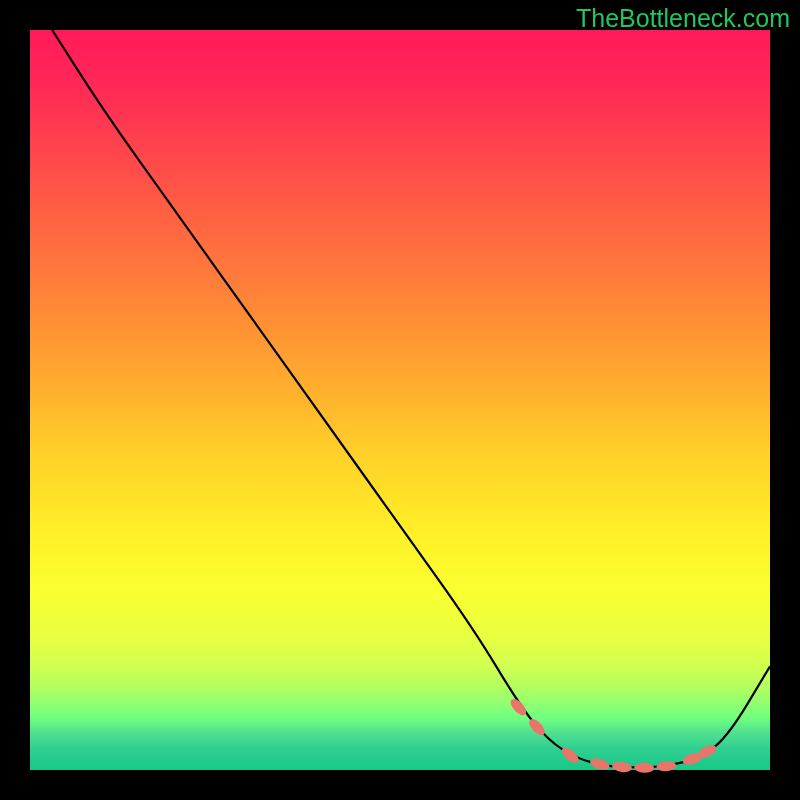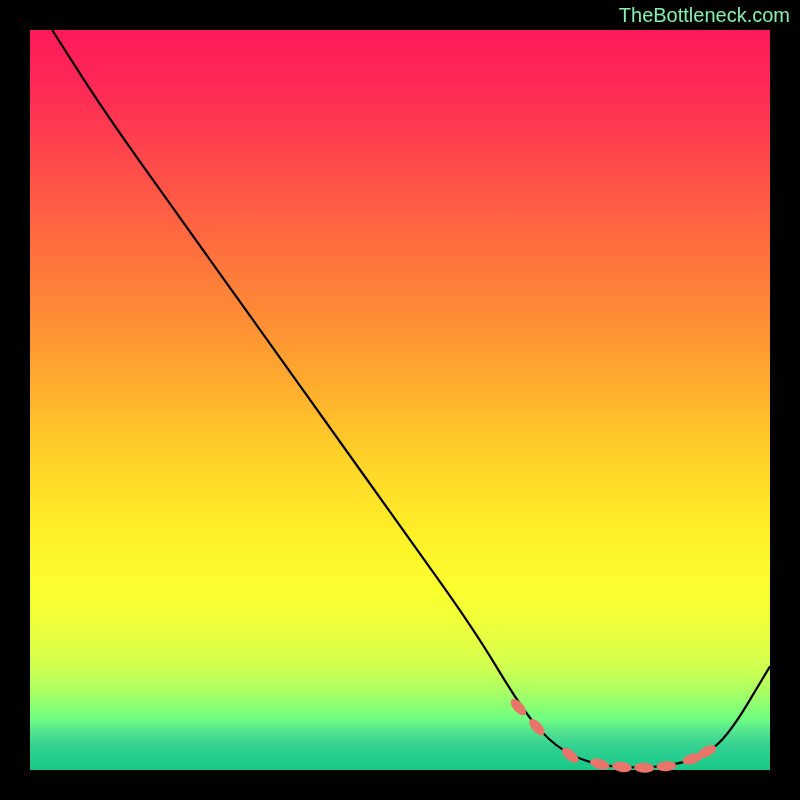--- a/index.html
+++ b/index.html
@@ -7,22 +7,22 @@
     width: 800px;
     height: 800px;
     background: #000;
     position: relative;
     font-family: Arial, sans-serif;
   }
   .watermark {
     position: absolute;
     top: 4px;
     right: 10px;
-    color: #86efac;
-    font-size: 20px;
+    color: #22c55e;
+    font-size: 25px;
     font-weight: normal;
     z-index: 10;
   }
   .plot-area {
     position: absolute;
     left: 30px;
     top: 30px;
     width: 740px;
     height: 740px;
   }

